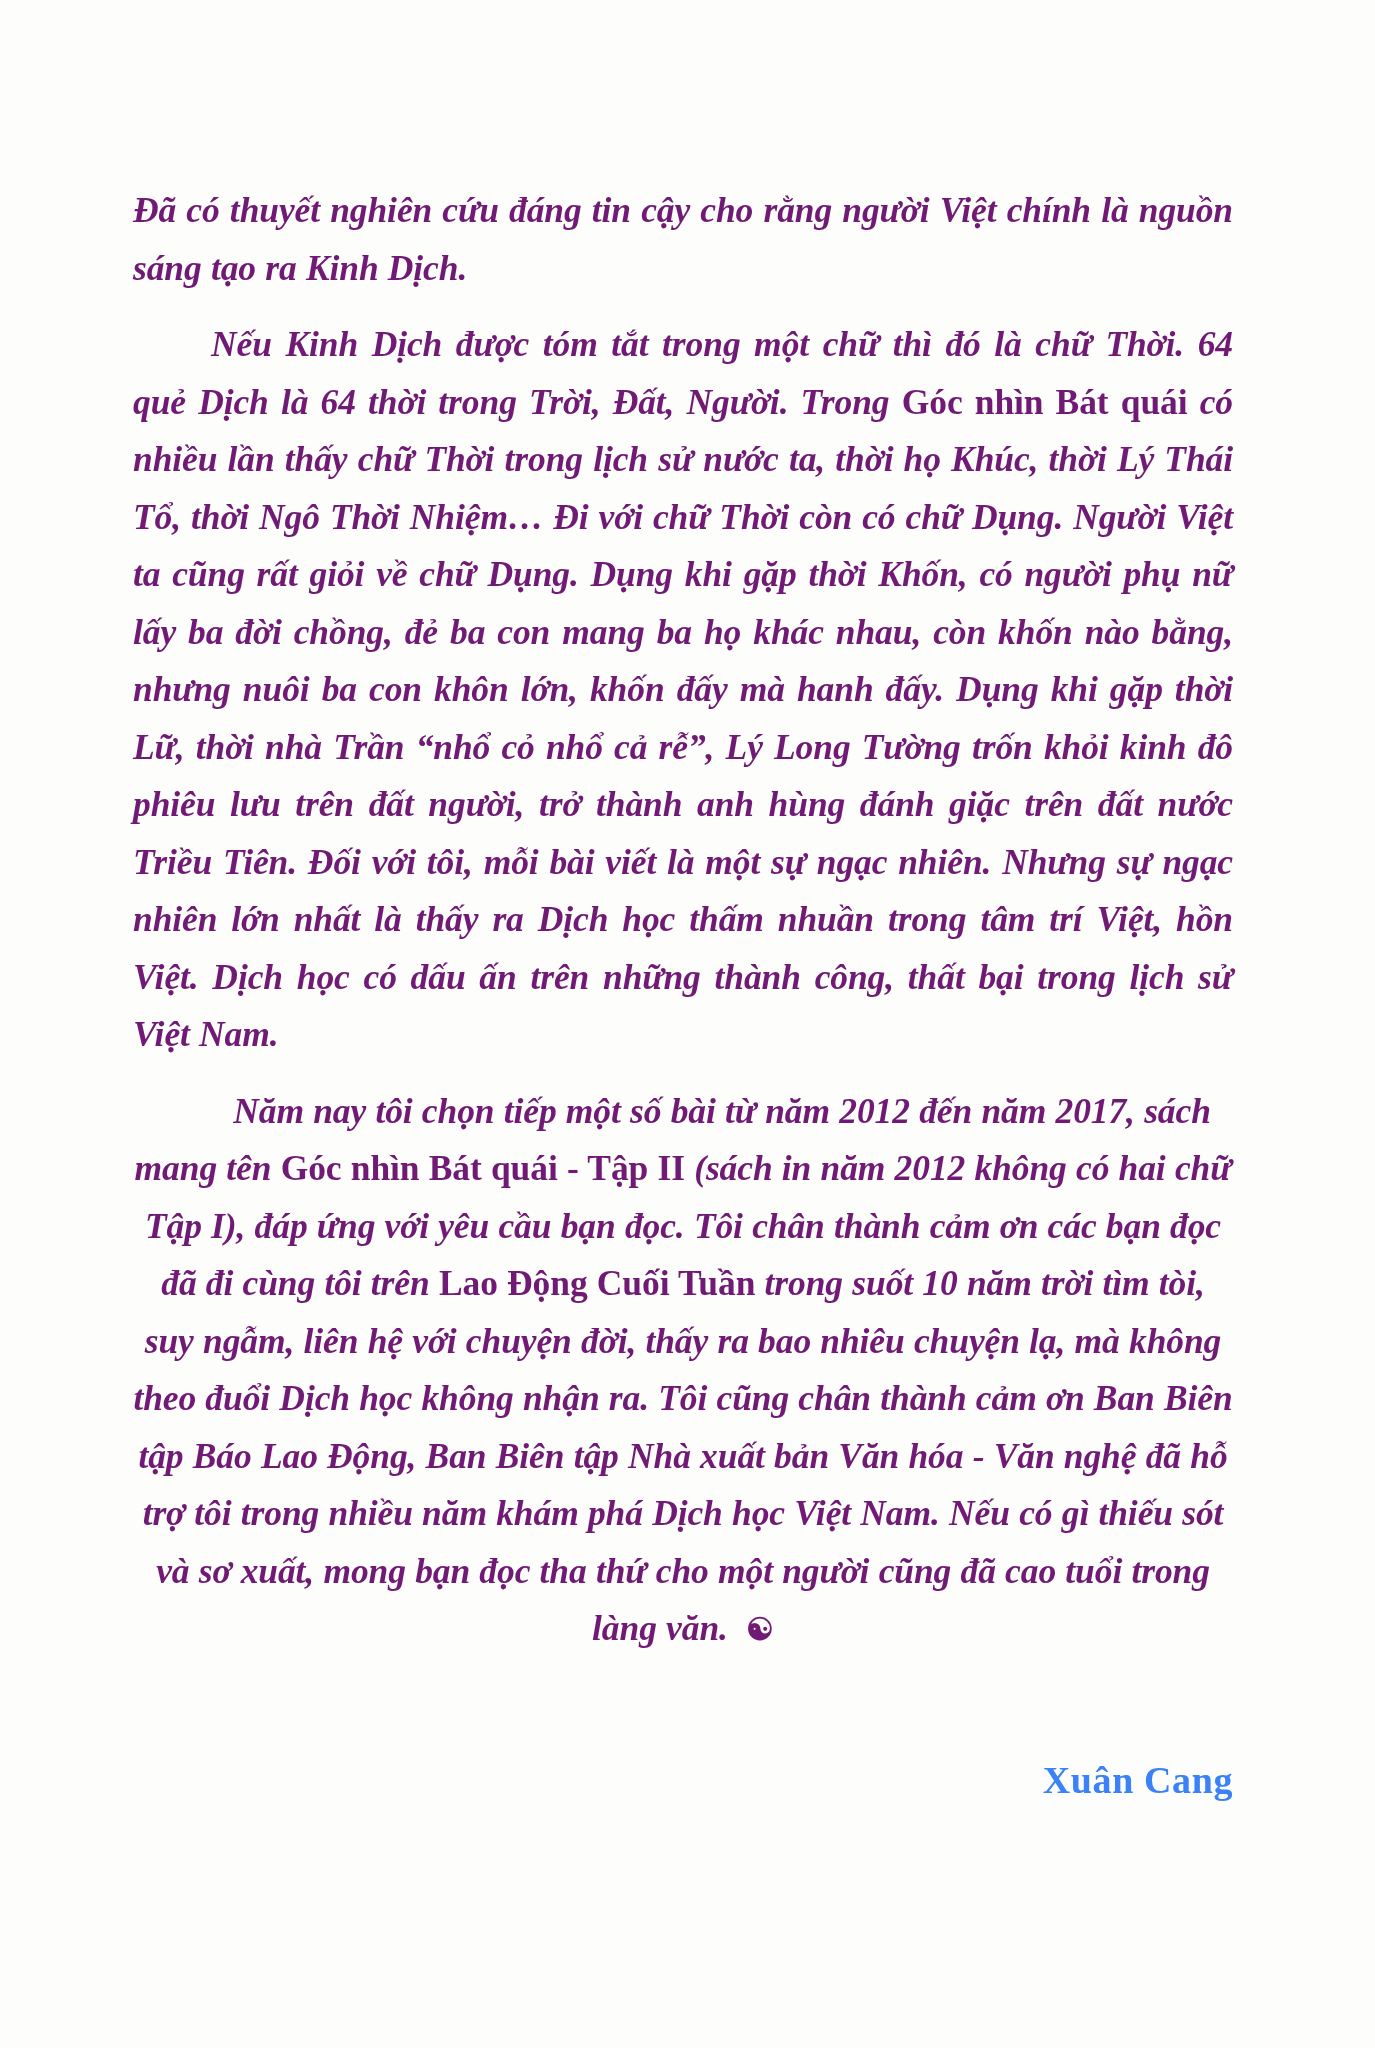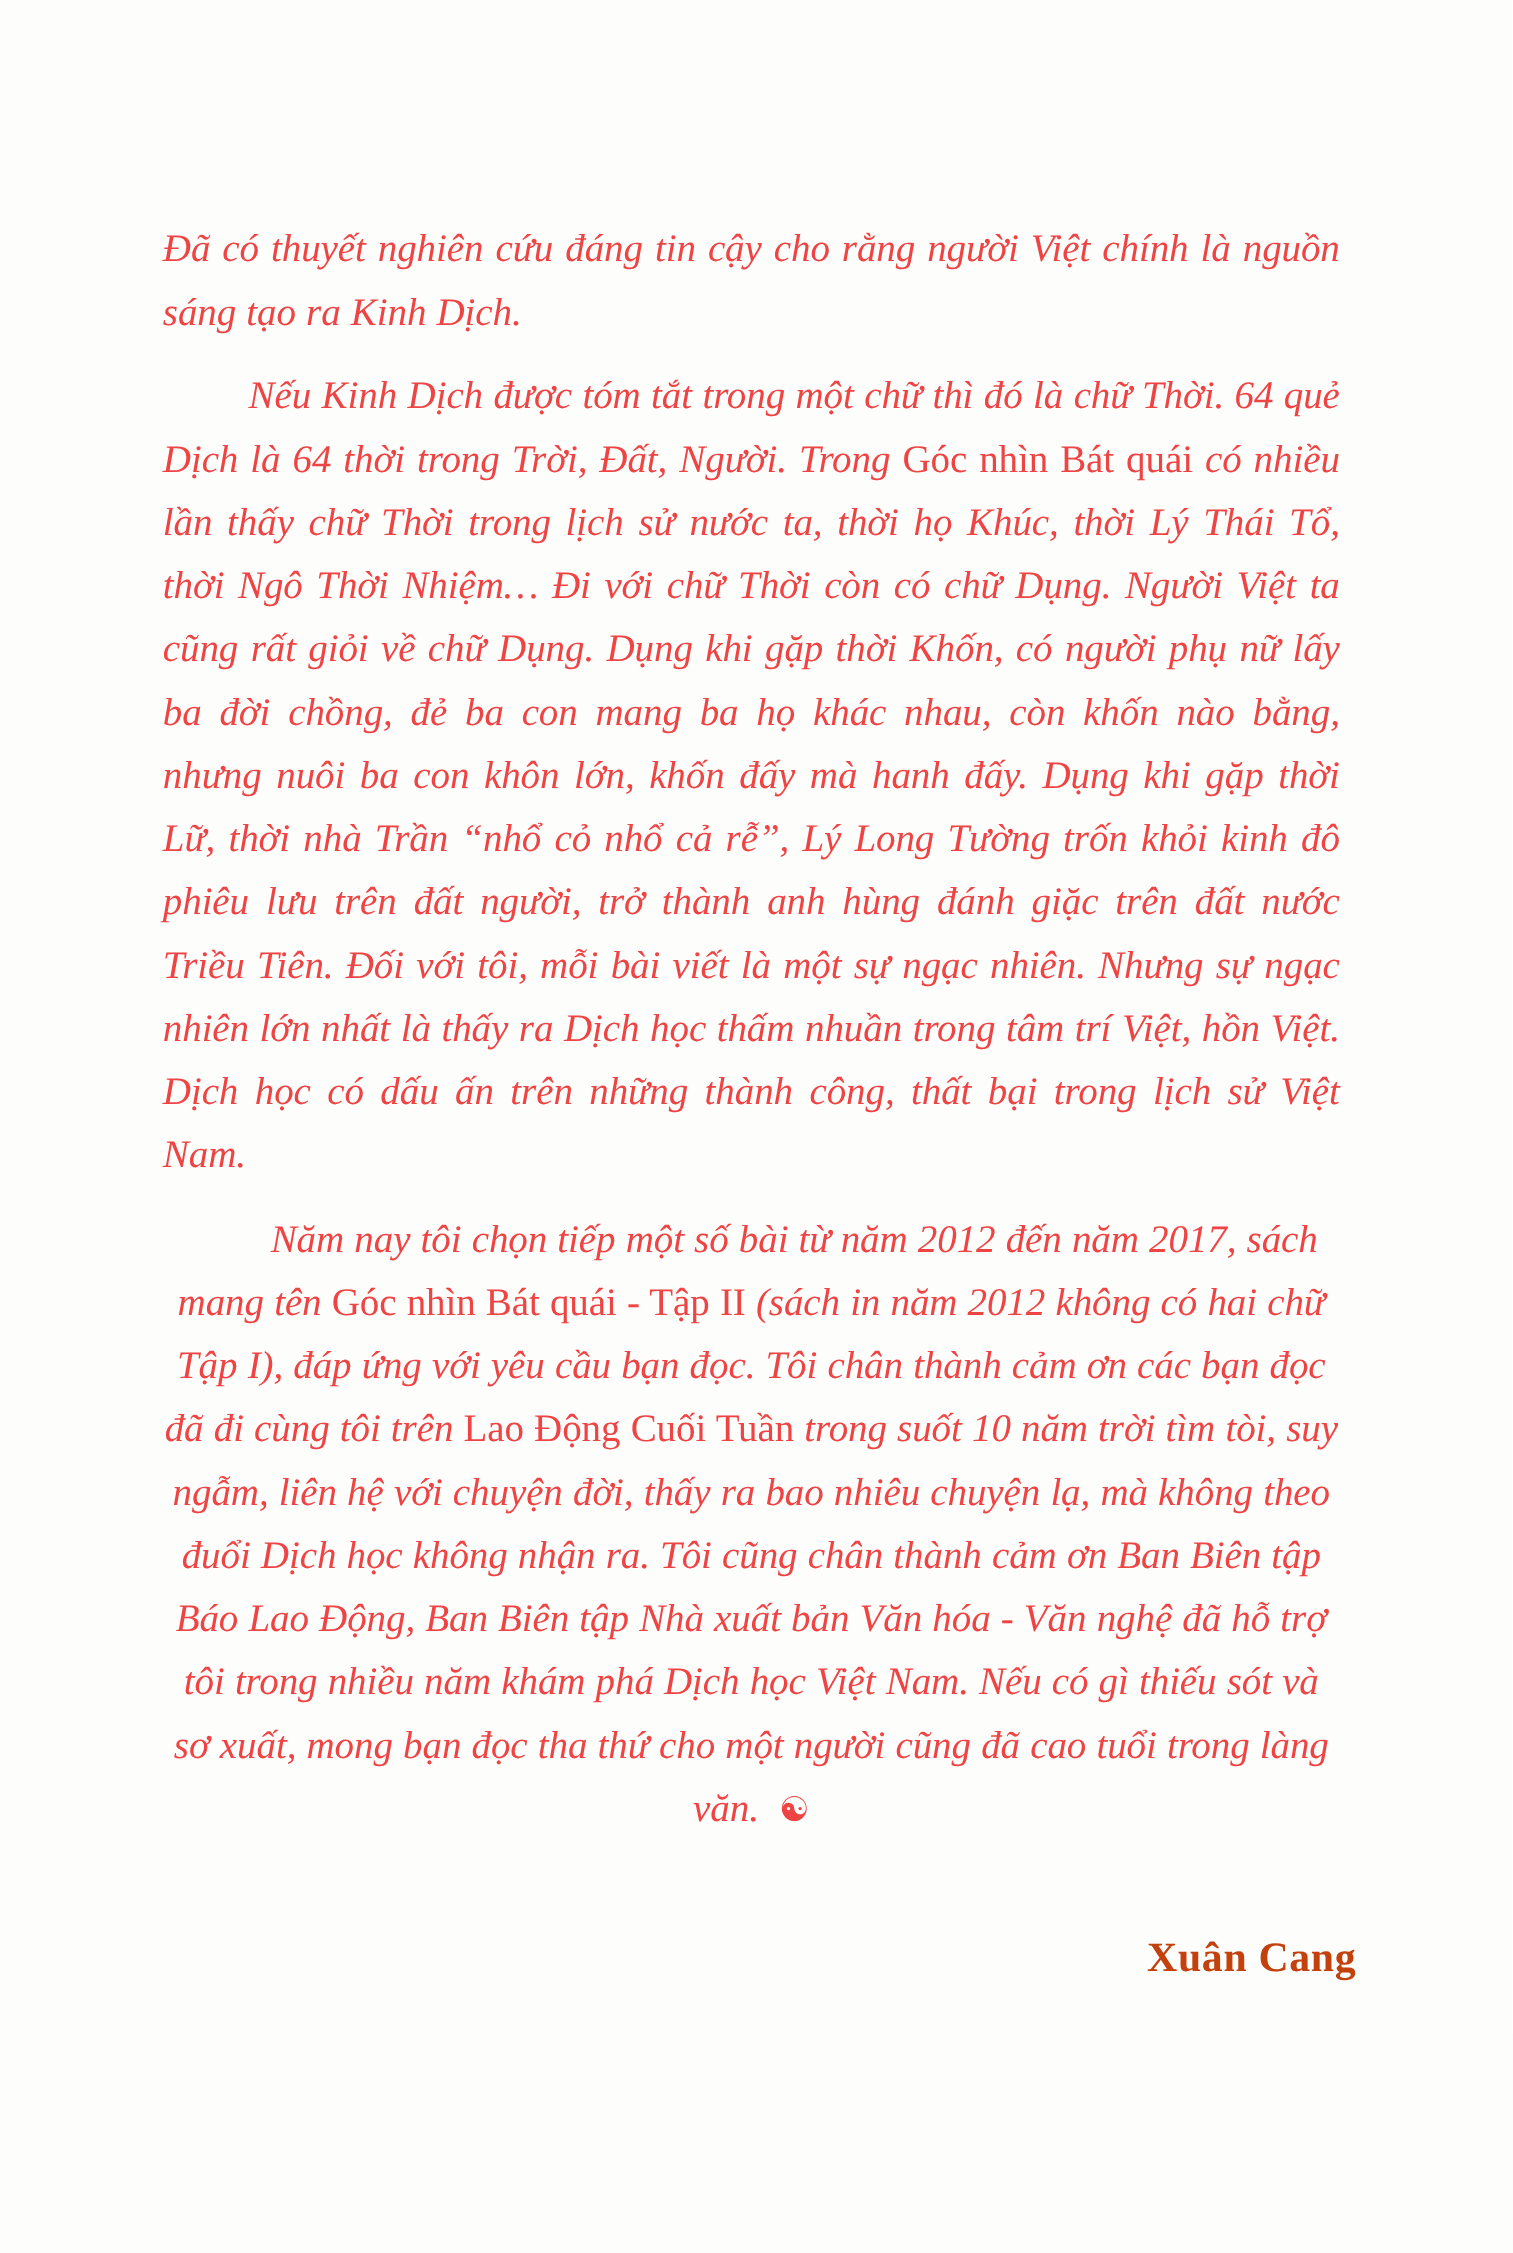--- a/index.html
+++ b/index.html
@@ -46,29 +46,30 @@
 
   
   .textblock {
     position: absolute;
     top: 182px;
     left: 133px;
     width: 1100px;
   }
 
   p.para {
-    margin: 15px;
+    margin: 0;
     font-style: italic;
     font-size: 35.5px;
     line-height: 57.5px;
     text-align: justify;
     text-justify: inter-word;
     letter-spacing: -0.1px;
     word-spacing: 0.5px;
-    color: #ef4444;
+    color: #701a75;
+    font-weight: bold;
   }
   p.para.indent { text-indent: 78px; }
   p.para + p.para { margin-top: 19px; }
   p.para:last-of-type { text-align: center; }
 
   
   .rm {
     font-style: normal;
   }
 
@@ -84,21 +85,21 @@
     position: absolute;
     top: 1758px;
     left: 133px;
     width: 1100px;
     text-align: right;
     font-family: "Liberation Serif", "DejaVu Serif", serif;
     font-weight: 700;
     font-style: normal;
     font-size: 38px;
     letter-spacing: 0.6px;
-    color: #c2410c;
+    color: #3b82f6;
   }
 </style>
 </head>
 <body>
 
 <div id="page">
 
 
   <div class="textblock">
 

